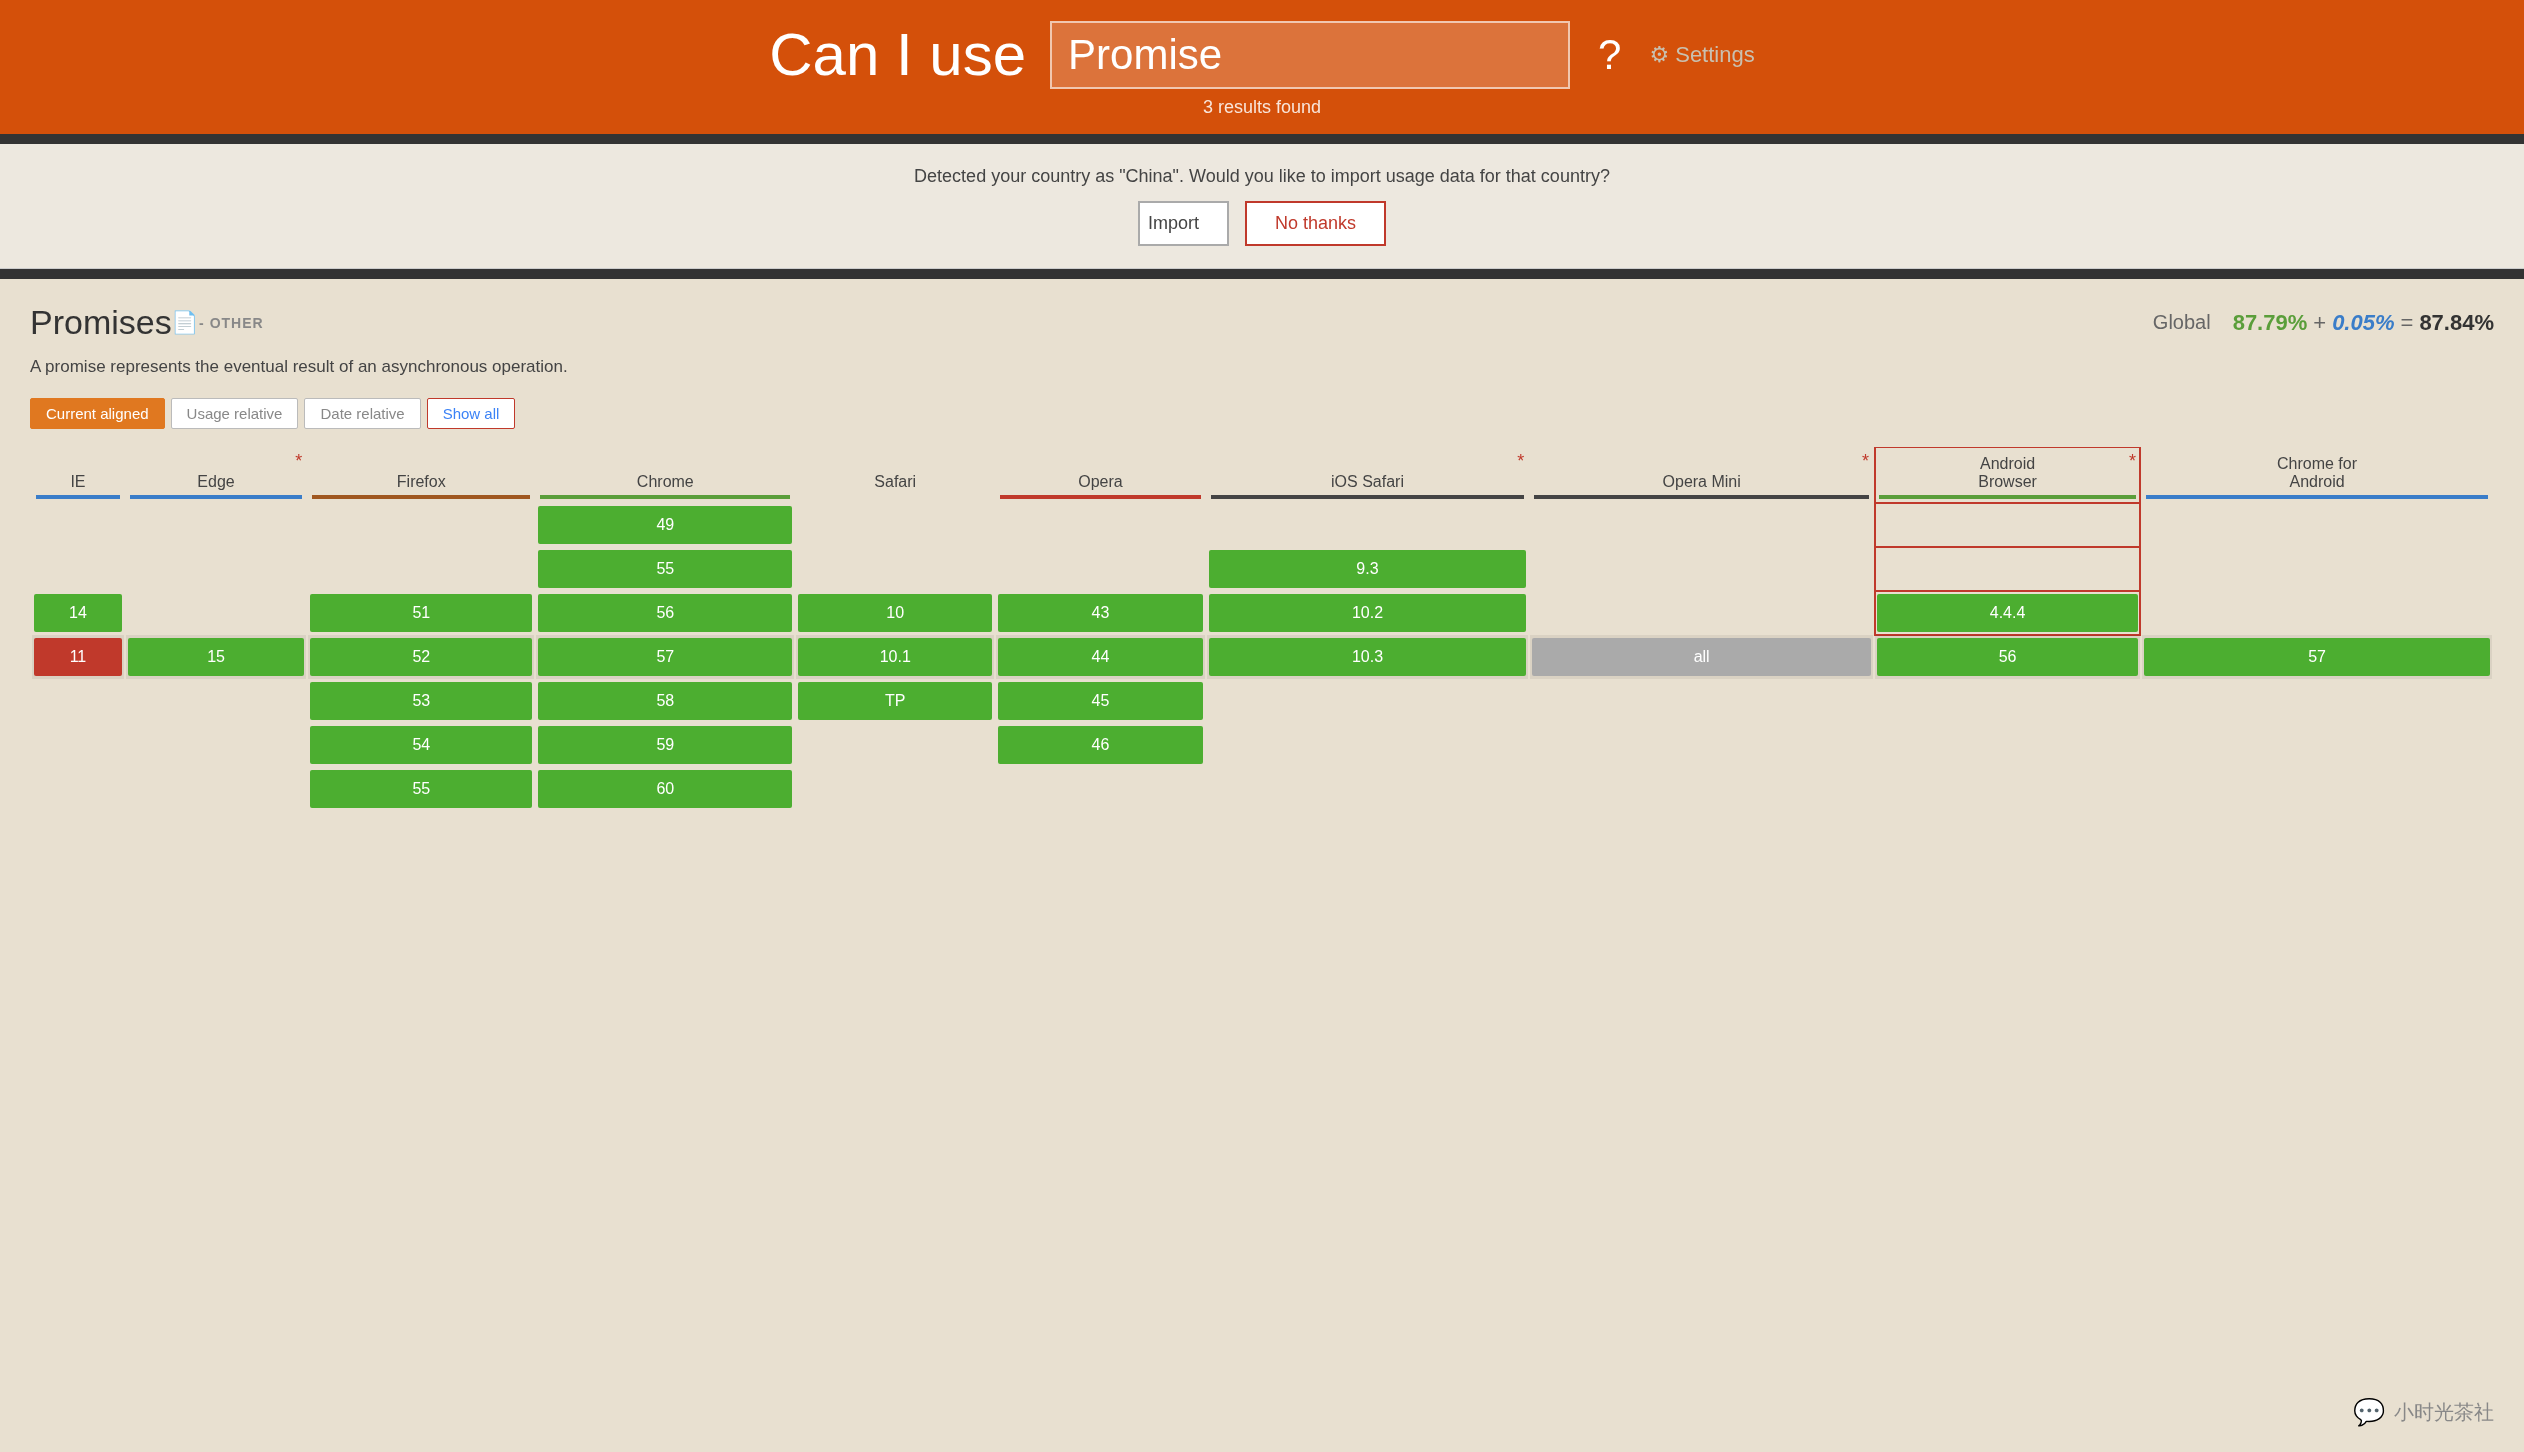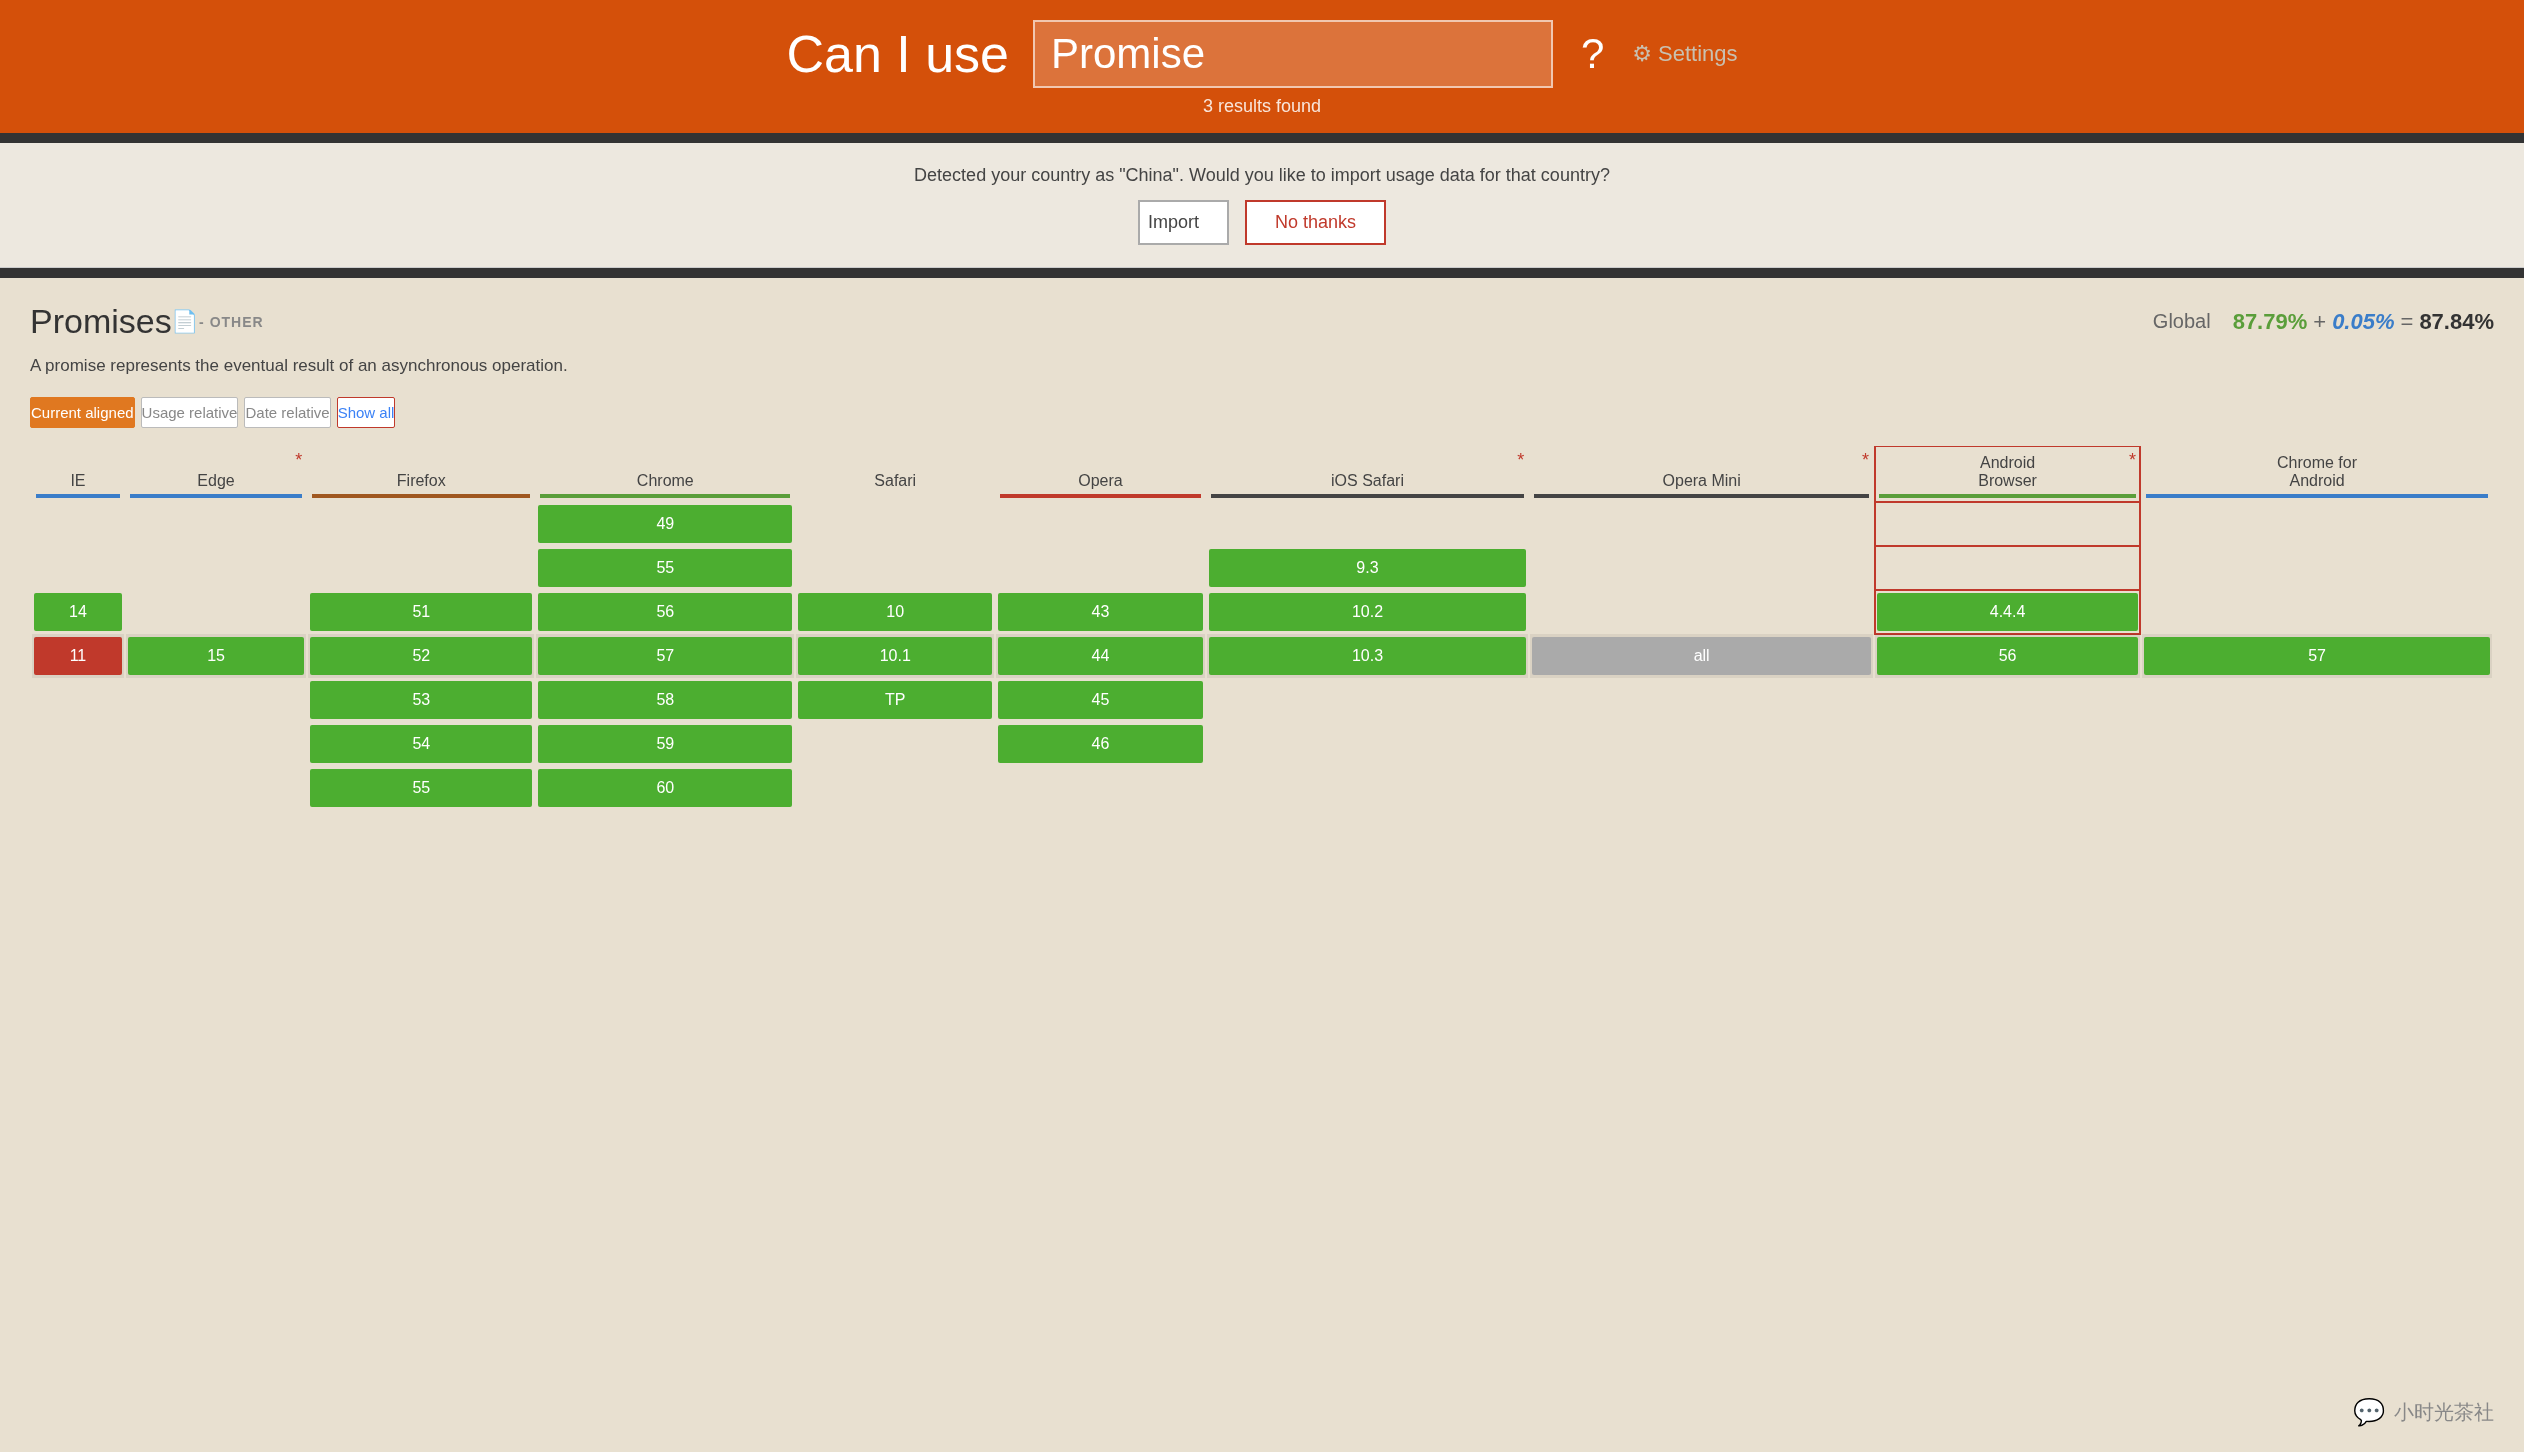--- a/index.html
+++ b/index.html
@@ -15,21 +15,21 @@
     }
     #header-top {
       display: flex;
       align-items: center;
       width: 100%;
       justify-content: center;
       gap: 16px;
     }
     #can-i-use-label {
       color: #fff;
-      font-size: 52px;
+      font-size: 60px;
       font-weight: 300;
       margin-right: 8px;
     }
     #search-input-wrap {
       flex: 0 0 520px;
     }
     #search-input {
       width: 100%;
       font-size: 42px;
       padding: 8px 16px;
@@ -145,21 +145,21 @@
     }
 
     
     #filter-row {
       display: flex;
       align-items: center;
       gap: 6px;
       margin-bottom: 18px;
     }
     .filter-btn {
-      padding: 6px 0;
+      padding: 6px 15px;
       font-size: 15px;
       border: 1px solid #bbb;
       background: #fff;
       cursor: pointer;
       color: #888;
       border-radius: 2px;
     }
     .filter-btn.active {
       background: #e07820;
       color: #fff;

